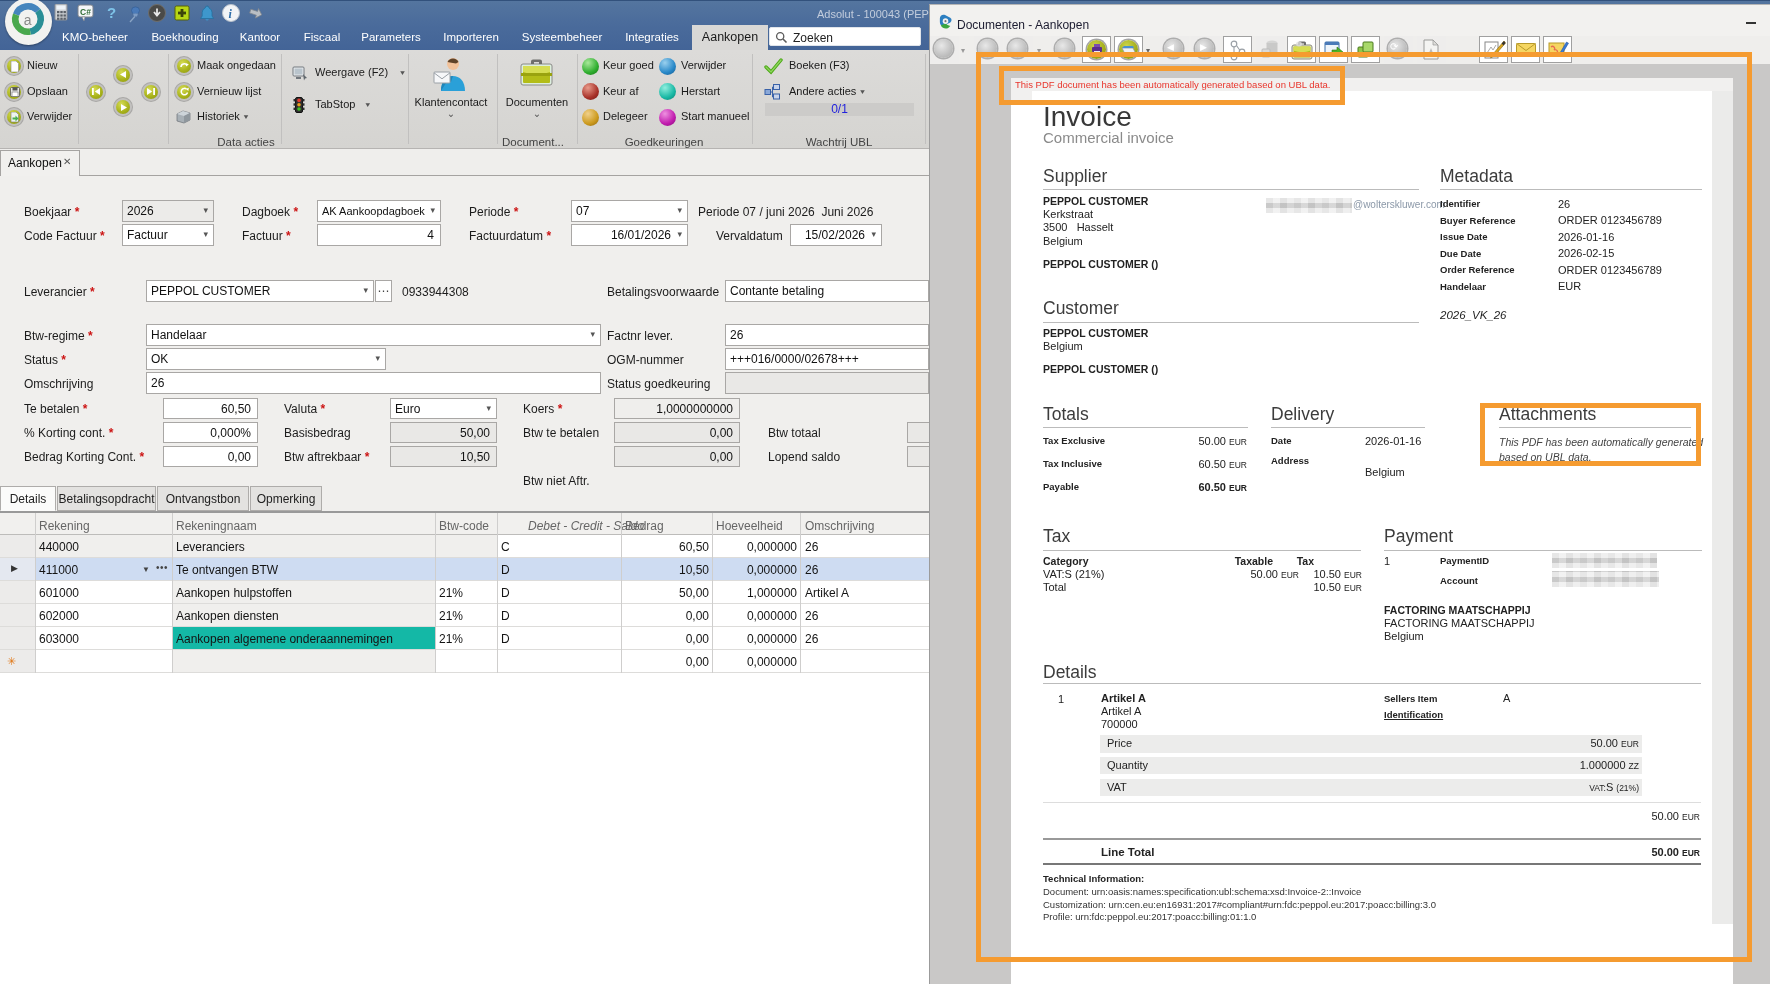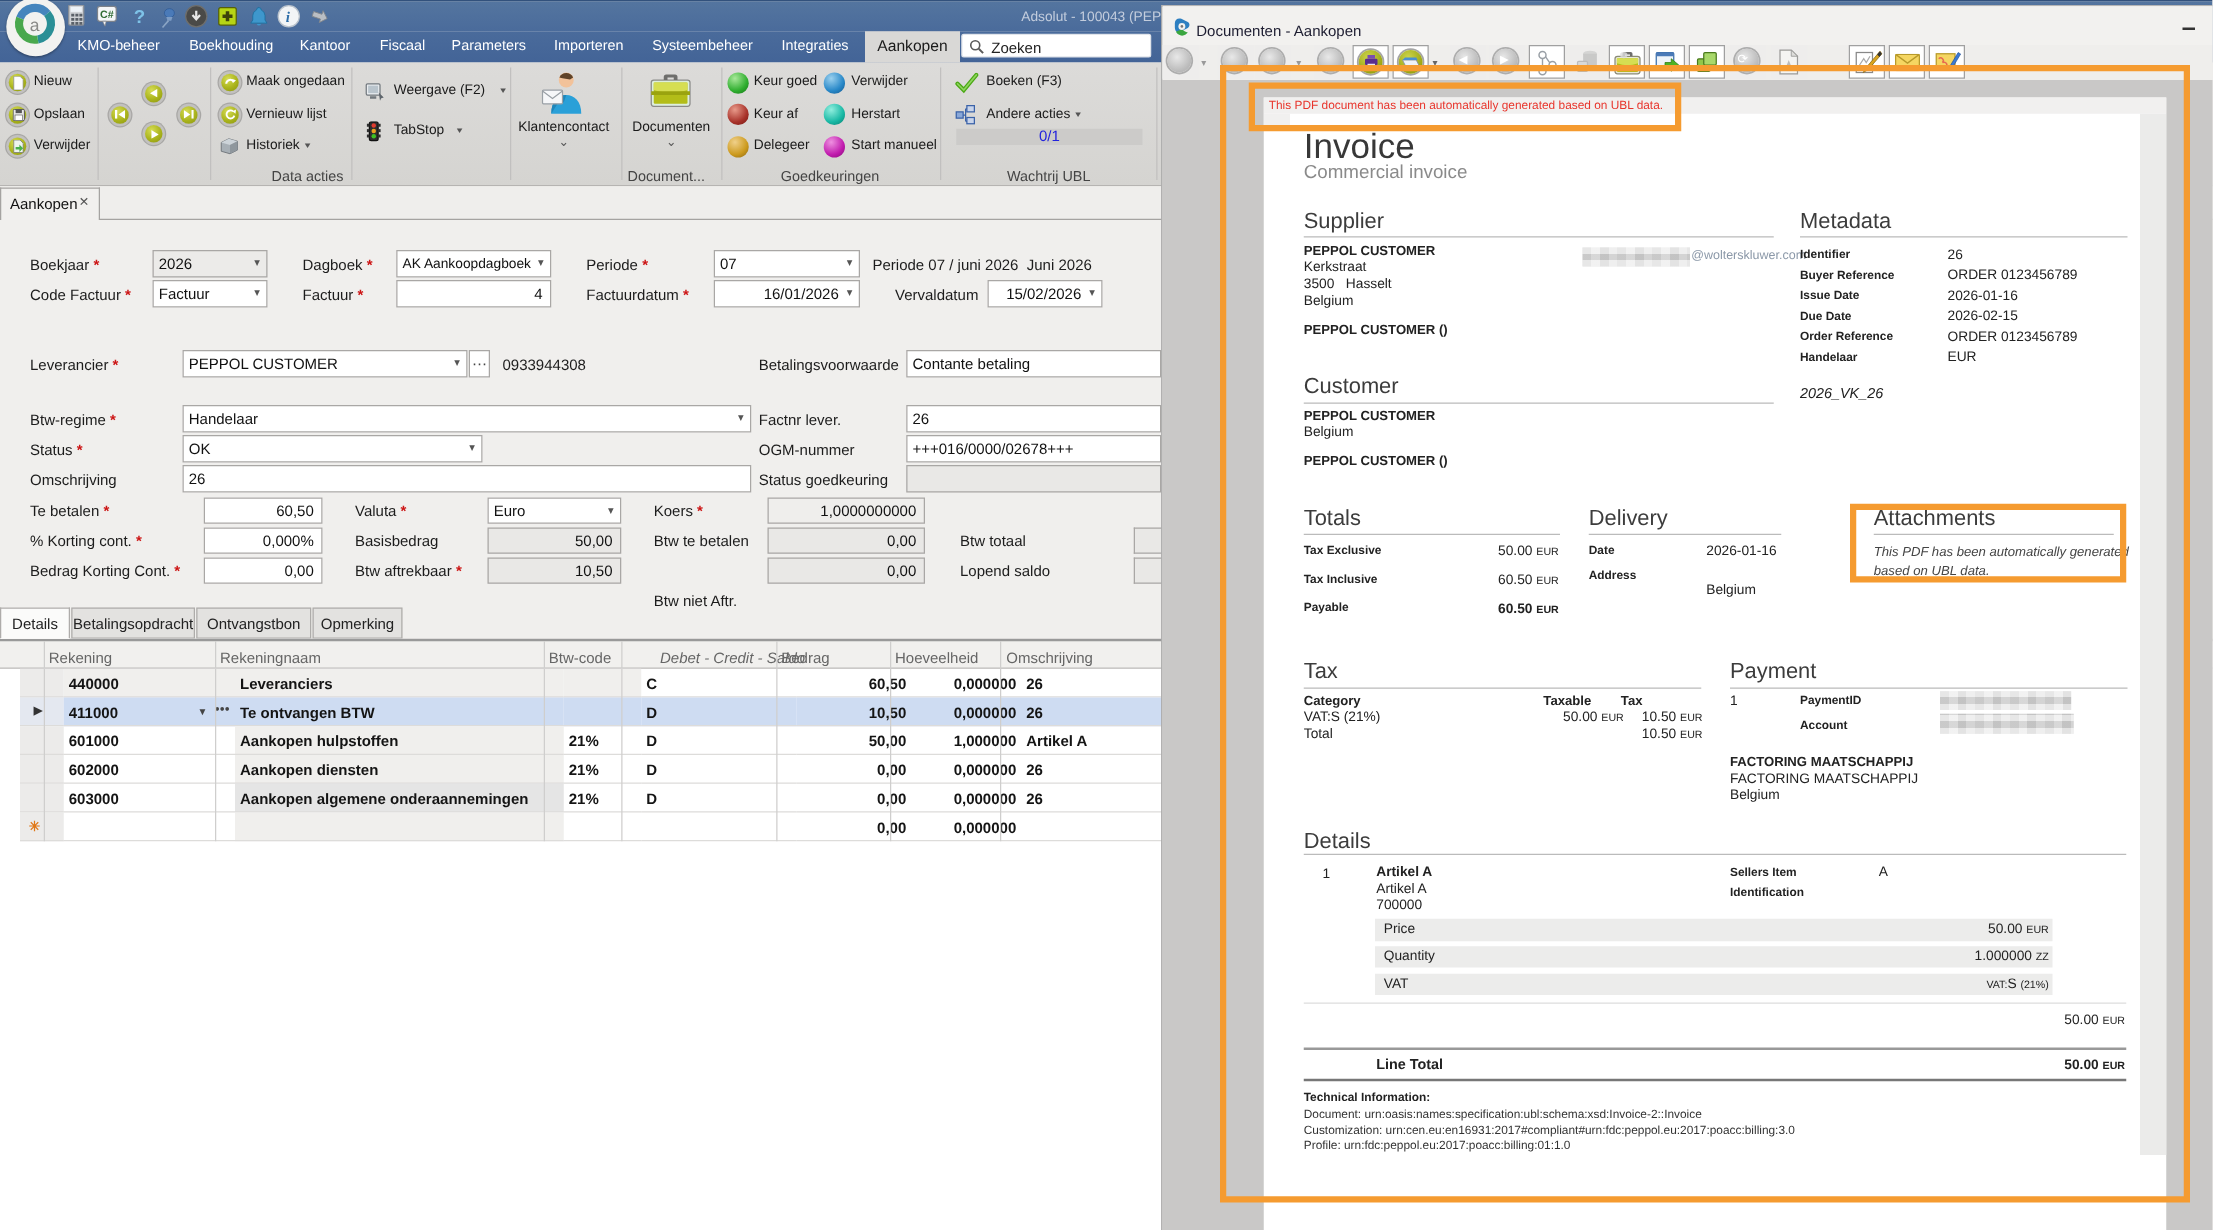--- a/index.html
+++ b/index.html
@@ -32,21 +32,21 @@
   .fnum{text-align:right;padding-right:6px;}
   .dd::after{content:"▾";position:absolute;right:5px;top:4px;font-size:9px;color:#555;}
   
   .btab{position:absolute;top:486px;height:25px;box-sizing:border-box;border:1px solid #aeacaa;background:#e3e2e0;
         font-size:12px;color:#222;text-align:center;padding-top:5px;}
   
   #grid{position:absolute;left:0;top:511px;width:1770px;height:473px;background:#fff;}
   #ghead{position:absolute;left:0;top:0px;width:1770px;height:21px;background:#f1f0ee;border-top:2px solid #999;border-bottom:1px solid #bdbcba;box-sizing:content-box;}
   .gh{position:absolute;top:6px;font-size:12px;color:#666;}
   .gvl{position:absolute;top:0;width:1px;background:#cfcecd;}
-  .grow{position:absolute;left:16px;width:1504px;height:23px;font-weight:bold;}
+  .grow{position:absolute;left:0;width:1504px;height:23px;}
   .gcell{position:absolute;top:0;height:23px;box-sizing:border-box;border-bottom:1px solid #dddcda;font-size:12px;color:#141414;padding-top:5px;white-space:nowrap;}
   .cnum{text-align:right;}
   
   #rw{position:absolute;left:929px;top:4px;width:841px;height:980px;background:#f2f1ef;border-left:1px solid #9b9b9b;border-top:1px solid #b5b5b5;box-sizing:border-box;}
   #rtitle{position:absolute;left:0;top:0;width:841px;height:31px;background:#f2f1ef;}
   #rtoolbar{position:absolute;left:0;top:31px;width:841px;height:28px;background:#efeeec;}
   #rviewer{position:absolute;left:0;top:59px;width:841px;height:921px;background:#c9c8c7;}
   .tbtn{position:absolute;top:0;width:29px;height:27px;box-sizing:border-box;}
   .tbon{border:1px solid #a0a0a0;background:#fff;}
   .tboff{background:#eeedec;}
@@ -413,21 +413,21 @@
     <div class="gcell" style="left:172px;width:263px;background:#f0efed;padding-left:4px;">Aankopen diensten</div>
     <div class="gcell" style="left:435px;width:62px;padding-left:4px;">21%</div>
     <div class="gcell" style="left:497px;width:124px;padding-left:4px;">D</div>
     <div class="gcell cnum" style="left:621px;width:91px;padding-right:3px;">0,00</div>
     <div class="gcell cnum" style="left:712px;width:88px;padding-right:3px;">0,000000</div>
     <div class="gcell" style="left:800px;width:170px;padding-left:5px;">26</div>
   </div>
   <div class="grow" style="top:116px;">
     <div class="gcell" style="left:0;width:35px;background:#ecebea;"></div>
     <div class="gcell" style="left:35px;width:137px;padding-left:4px;">603000</div>
-    <div class="gcell" style="left:172px;width:263px;background:#e5e5e5;padding-left:4px;">Aankopen algemene onderaannemingen</div>
+    <div class="gcell" style="left:172px;width:263px;background:#14b8a6;padding-left:4px;">Aankopen algemene onderaannemingen</div>
     <div class="gcell" style="left:435px;width:62px;padding-left:4px;">21%</div>
     <div class="gcell" style="left:497px;width:124px;padding-left:4px;">D</div>
     <div class="gcell cnum" style="left:621px;width:91px;padding-right:3px;">0,00</div>
     <div class="gcell cnum" style="left:712px;width:88px;padding-right:3px;">0,000000</div>
     <div class="gcell" style="left:800px;width:170px;padding-left:5px;">26</div>
   </div>
   <div class="grow" style="top:139px;">
     <div class="gcell" style="left:0;width:35px;background:#ecebea;color:#e07818;padding-left:7px;font-size:11px;">✳</div>
     <div class="gcell" style="left:35px;width:137px;"></div>
     <div class="gcell" style="left:172px;width:263px;background:#f0efed;"></div>
@@ -649,21 +649,21 @@
     <div class="dt val" style="left:373px;top:540px;line-height:1;">FACTORING MAATSCHAPPIJ</div>
     <div class="dt val" style="left:373px;top:553px;line-height:1;">Belgium</div>
 
     <div class="dt hdr" style="left:32px;top:586px;line-height:1;">Details</div>
     <div class="rule" style="left:32px;top:605px;width:658px;"></div>
     <div class="dt val" style="left:47px;top:616px;line-height:1;">1</div>
     <div class="dt val" style="left:90px;top:615px;line-height:1;font-weight:bold;">Artikel A</div>
     <div class="dt val" style="left:90px;top:628px;line-height:1;">Artikel A</div>
     <div class="dt val" style="left:90px;top:641px;line-height:1;">700000</div>
     <div class="dt blbl" style="left:373px;top:616px;line-height:1;">Sellers Item</div>
-    <div class="dt blbl" style="left:373px;top:632px;line-height:1;">Identification</div>
+    <div class="dt blbl" style="left:373px;top:632px;line-height:1;text-decoration:underline;">Identification</div>
     <div class="dt val" style="left:492px;top:615px;line-height:1;">A</div>
     <div class="abs" style="left:89px;top:657px;width:542px;height:18px;background:#ececeb;"></div>
     <div class="dt val" style="left:96px;top:660px;line-height:1;">Price</div>
     <div class="dt val vr" style="left:628px;top:660px;line-height:1;">50.00 <span class="eur">EUR</span></div>
     <div class="abs" style="left:89px;top:679px;width:542px;height:17px;background:#ececeb;"></div>
     <div class="dt val" style="left:96px;top:682px;line-height:1;">Quantity</div>
     <div class="dt val vr" style="left:628px;top:682px;line-height:1;">1.000000 <span class="eur">ZZ</span></div>
     <div class="abs" style="left:89px;top:701px;width:542px;height:17px;background:#ececeb;"></div>
     <div class="dt val" style="left:96px;top:704px;line-height:1;">VAT</div>
     <div class="dt val vr" style="left:628px;top:704px;line-height:1;"><span class="eur">VAT:</span>S <span class="eur">(21%)</span></div>

